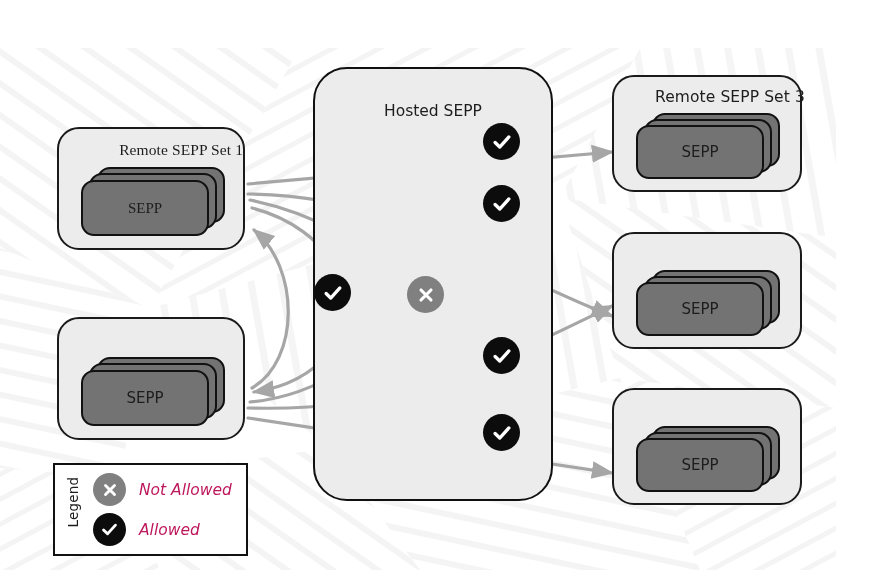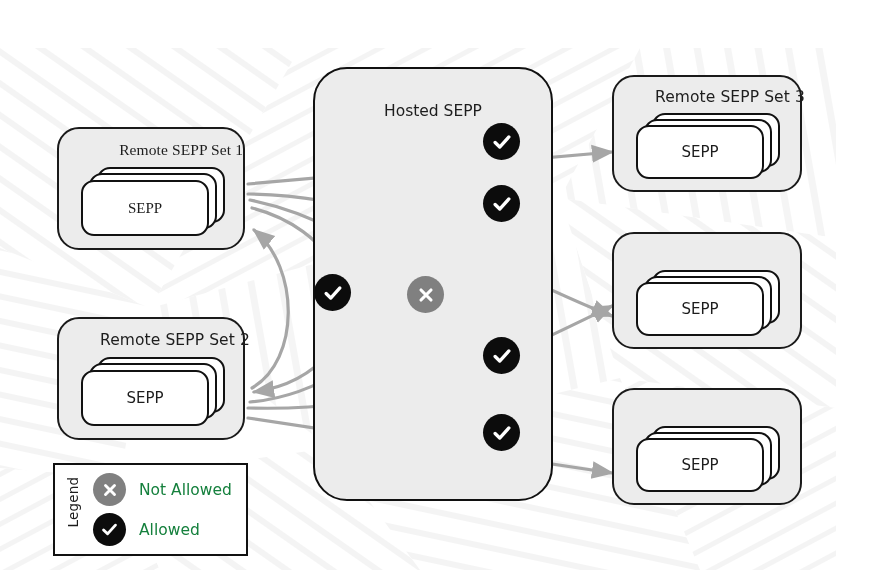--- a/index.html
+++ b/index.html
@@ -65,21 +65,21 @@
     margin-left: 25px;
   }
 
   
   .stack {
     position: absolute;
   }
   .card {
     position: absolute;
     box-sizing: border-box;
-    background: #ffffff;
+    background: #737373;
     border: 2.5px solid #111111;
     border-radius: 13px;
   }
   .card.c3 { }
   .card.c2 { }
   .card.c1 {
     display: flex;
     align-items: center;
     justify-content: center;
   }
@@ -162,21 +162,22 @@
     border-radius: 50%;
     display: flex;
     align-items: center;
     justify-content: center;
     flex: 0 0 auto;
   }
   .legend-badge.allowed { background: #0c0c0c; }
   .legend-badge.notallowed { background: #808080; }
   .legend-text {
     font-size: 15.5px;
-    color: #15803d;
+    color: #be185d;
+    font-style: italic;
   }
 </style>
 </head>
 <body>
 
 <div id="stage">
 
   <div id="texture">
     <svg width="836" height="522" viewBox="0 0 836 522" xmlns="http://www.w3.org/2000/svg">
       <defs>
@@ -245,21 +246,20 @@
     <div class="stack" style="left:22px; top:38px; width:146px; height:70px;">
       <div class="card c3" style="left:16px; top:0px;   width:128px; height:56px;"></div>
       <div class="card c2" style="left:8px;  top:6px;   width:128px; height:56px;"></div>
       <div class="card c1" style="left:0px;  top:13px;  width:128px; height:56px;">
         <span class="card-label">SEPP</span>
       </div>
     </div>
   </div>
 
   <div class="group-box" style="left:57px; top:317px; width:188px; height:123px;">
-    <div class="group-title" style="top:12px;">Remote SEPP Set 2</div>
     <div class="stack" style="left:22px; top:38px; width:146px; height:70px;">
       <div class="card c3" style="left:16px; top:0px;   width:128px; height:56px;"></div>
       <div class="card c2" style="left:8px;  top:6px;   width:128px; height:56px;"></div>
       <div class="card c1" style="left:0px;  top:13px;  width:128px; height:56px;">
         <span class="card-label">SEPP</span>
       </div>
     </div>
   </div>
 
   <div class="group-box" style="left:612px; top:75px; width:190px; height:117px;">

